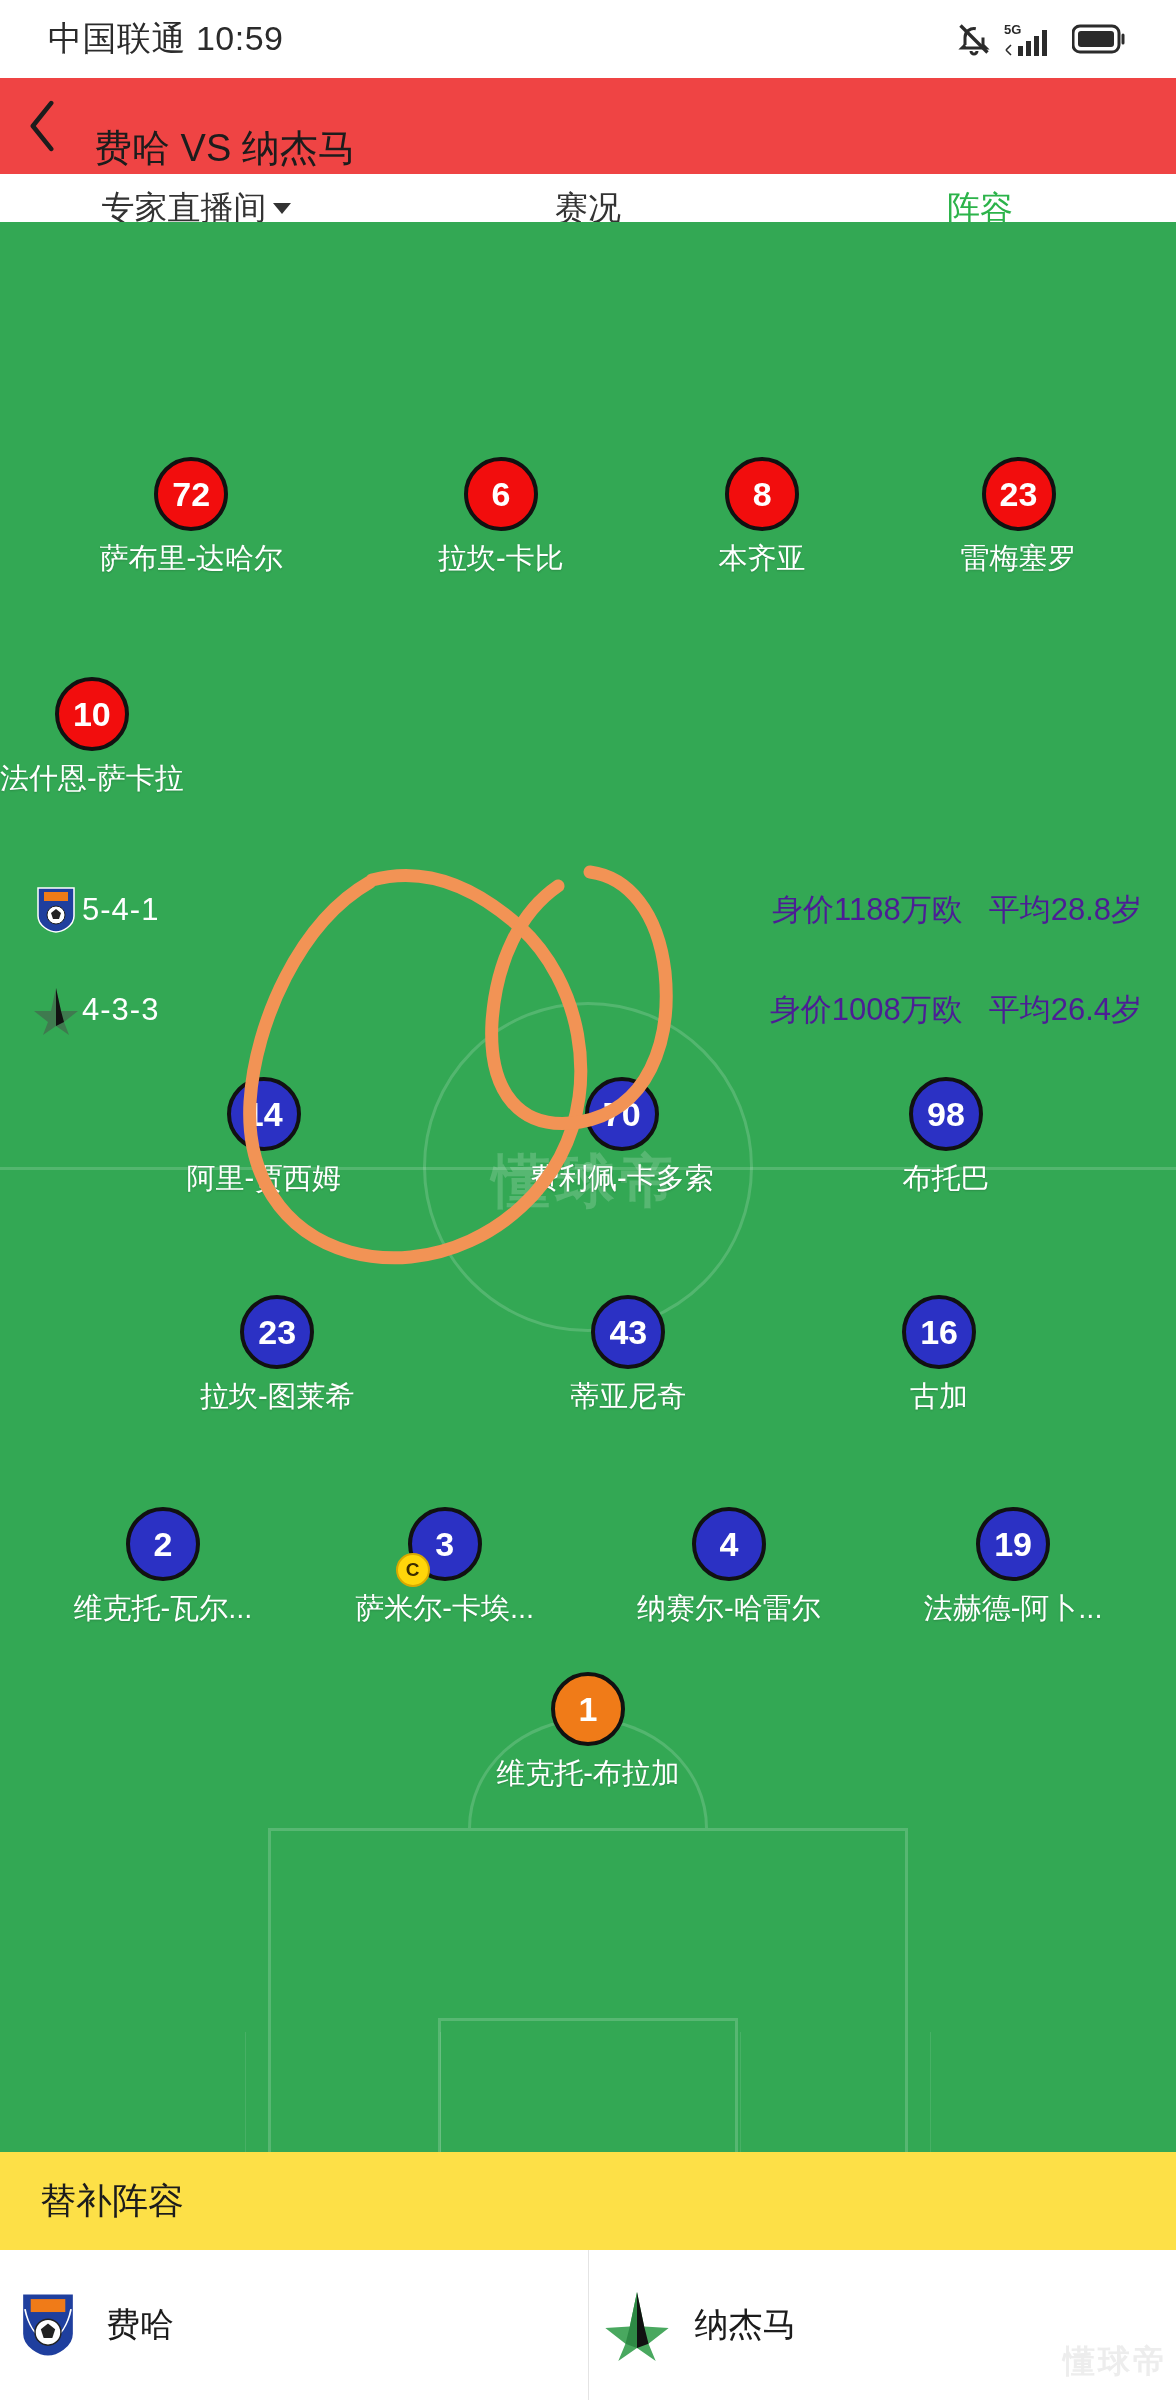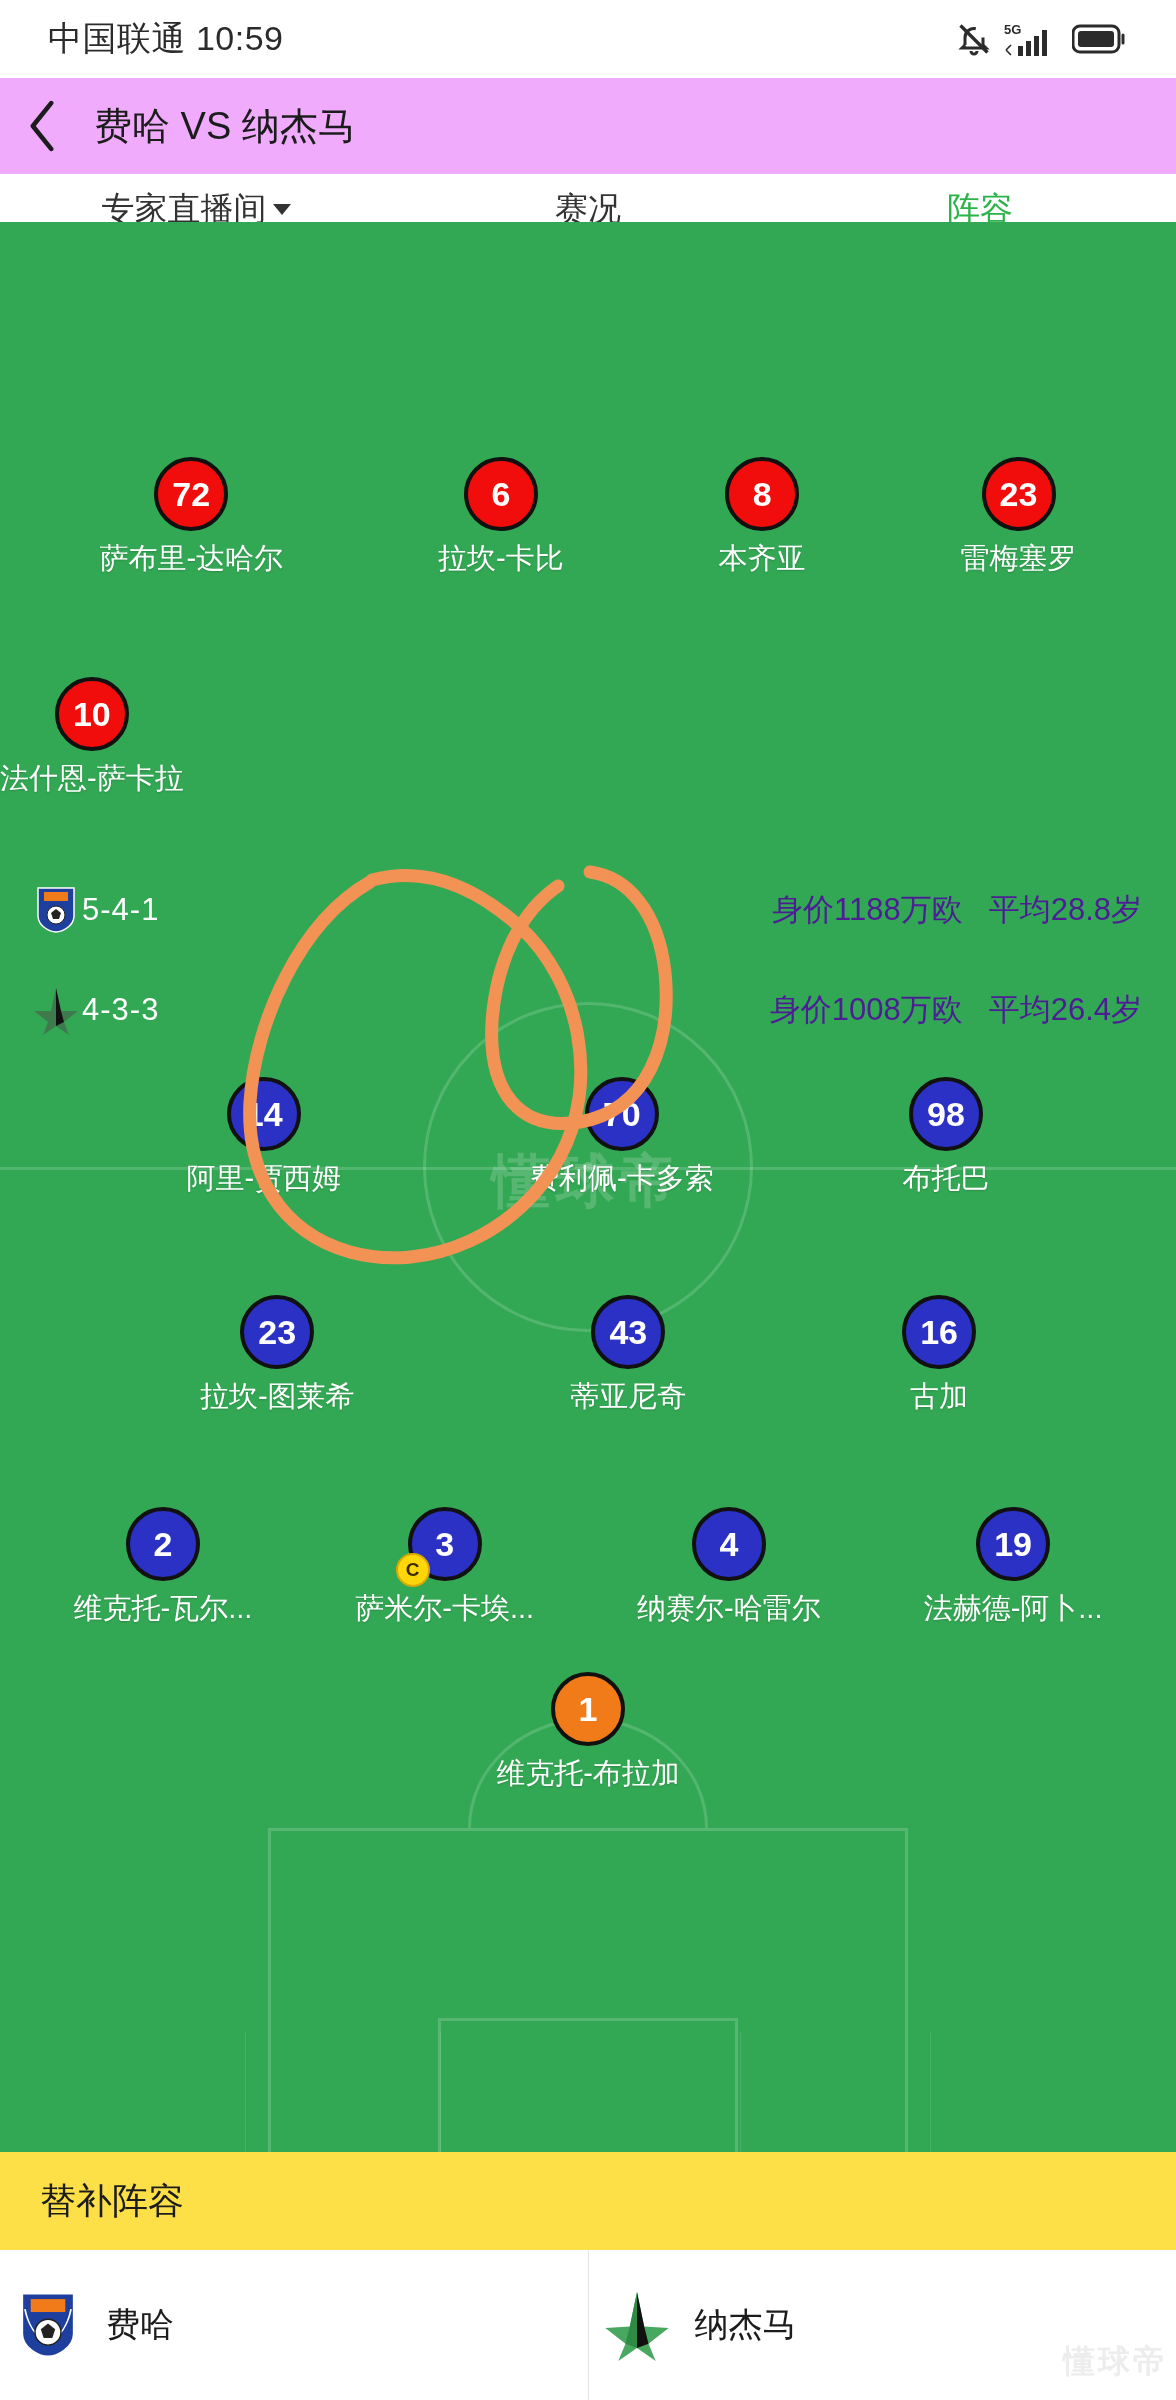--- a/index.html
+++ b/index.html
@@ -18,33 +18,33 @@
     display: flex; align-items: center; justify-content: space-between;
     padding: 0 48px;
   }
   .sb-left { font-size: 34px; color: #2b2b2b; letter-spacing: .5px; white-space: nowrap; }
   .sb-right { display: flex; align-items: center; gap: 12px; }
   .icon-svg { display: block; }
 
   
   .navbar {
     position: absolute; top: 78px; left: 0; width: 1176px; height: 96px;
-    background: #f0abfc; display: flex; align-items: center;
+    background: #ef4444; display: flex; align-items: flex-end;
   }
   .back-btn {
     width: 84px; height: 96px; display: flex; align-items: center; justify-content: center;
     cursor: pointer;
   }
   .nav-title { font-size: 38px; color: #1c1c1c; font-weight: 500; margin-left: 10px; white-space: nowrap; }
 
   
   .tabs {
     position: absolute; top: 174px; left: 0; width: 1176px; height: 74px;
     background: #ffffff; display: flex; align-items: stretch;
-    border-bottom: 3px solid #be185d;
+    border-bottom: 5px solid #be185d;
   }
   .tab {
     flex: 1; display: flex; align-items: center; justify-content: center;
     position: relative; cursor: pointer;
   }
   .tab-label { font-size: 33px; color: #333333; white-space: nowrap; }
   .tab.active .tab-label { color: #2cb34a; }
   .tab .caret {
     display: inline-block; margin-left: 6px;
     border-left: 9px solid transparent; border-right: 9px solid transparent;

